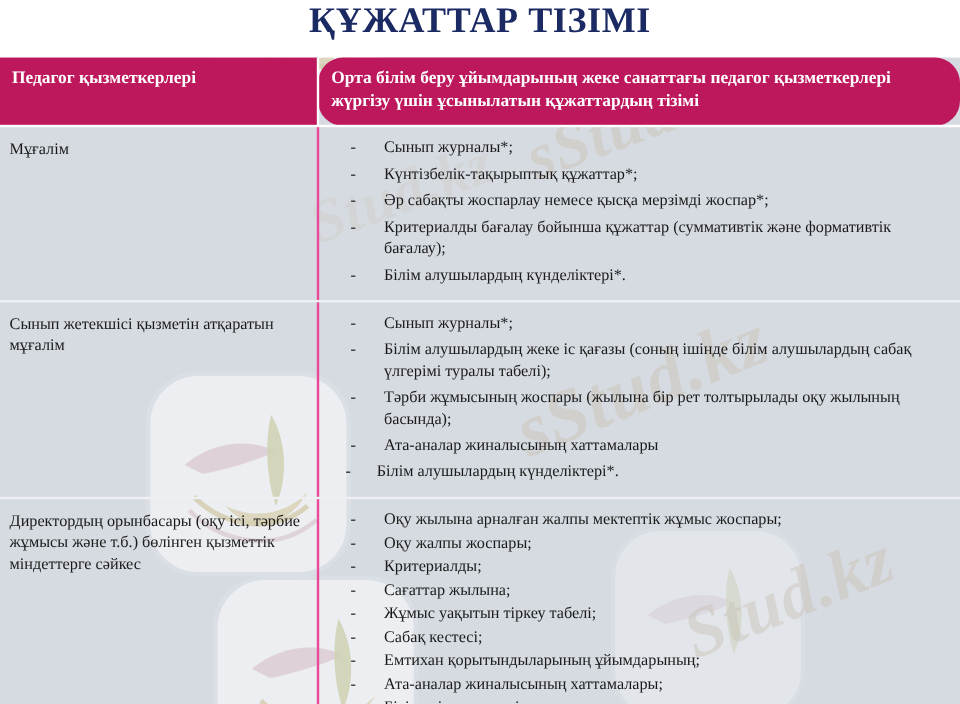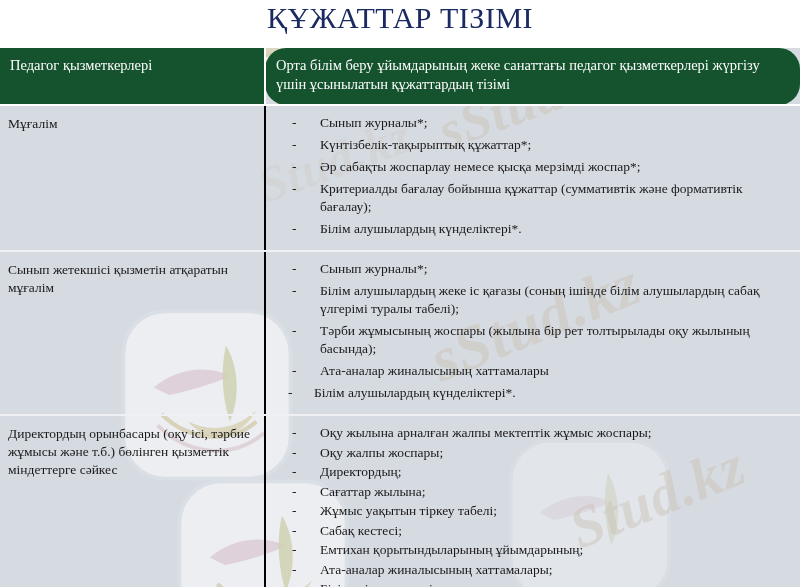--- a/index.html
+++ b/index.html
@@ -59,58 +59,58 @@
     inset: 0;
     background: #ffffff;
     z-index: -1;
   }
   #page-title {
     margin: 0;
     padding-top: 1px;
     text-align: center;
     font-size: 30px;
     line-height: 34px;
-    font-weight: normal;
+    font-weight: bold;
     color: #1b2a63;
     letter-spacing: .5px;
     font-family: "Liberation Serif", "DejaVu Serif", serif;
     position: relative;
     z-index: 2;
   }
 
   
   #doc-table {
     width: 800px;
     border-collapse: collapse;
     table-layout: fixed;
   }
   #doc-table col.col-role  { width: 265px; }
   #doc-table col.col-docs  { width: 535px; }
 
   #doc-table thead th {
-    background: #14532d;
+    background: #be185d;
     color: #ffffff;
-    font-weight: normal;
+    font-weight: bold;
     font-size: 14.5px;
     line-height: 19px;
     text-align: left;
     vertical-align: top;
     padding: 8px 10px 10px 10px;
     border-right: 2px solid #ffffff;
     border-bottom: 2px solid #ffffff;
   }
   #doc-table thead th:last-child {
     border-right: none;
     border-radius: 21px;
   }
 
   #doc-table tbody td {
     background: transparent;
     vertical-align: top;
-    border-right: 2px solid #000000;
+    border-right: 2px solid #ec4899;
     border-bottom: 2px solid #eef0f4;
     color: #1a1a1a;
   }
   #doc-table tbody td:last-child { border-right: none; }
   #doc-table tbody tr:last-child td { border-bottom: none; }
 
   td.role-cell {
     padding: 9px 12px 10px 8px;
     font-size: 13.5px;
     line-height: 18px;
@@ -236,21 +236,21 @@
           </ul>
         </td>
       </tr>
 
       <tr class="row-deputy">
         <td class="role-cell">Директордың орынбасары (оқу ісі, тәрбие жұмысы және т.б.) бөлінген қызметтік міндеттерге сәйкес</td>
         <td class="docs-cell">
           <ul class="doc-list">
             <li><span class="dash">-</span><span>Оқу жылына арналған жалпы мектептік жұмыс жоспары;</span></li>
             <li><span class="dash">-</span><span>Оқу жалпы жоспары;</span></li>
-            <li><span class="dash">-</span><span>Директордың;</span></li>
+            <li><span class="dash">-</span><span>Критериалды;</span></li>
             <li><span class="dash">-</span><span>Сағаттар жылына;</span></li>
             <li><span class="dash">-</span><span>Жұмыс уақытын тіркеу табелі;</span></li>
             <li><span class="dash">-</span><span>Сабақ кестесі;</span></li>
             <li><span class="dash">-</span><span>Емтихан қорытындыларының ұйымдарының;</span></li>
             <li><span class="dash">-</span><span>Ата-аналар жиналысының хаттамалары;</span></li>
             <li><span class="dash">-</span><span>Бітіруші түлектерді жұмыспен қамтуды есепке алу журналы;</span></li>
 
           </ul>
         </td>
       </tr>

